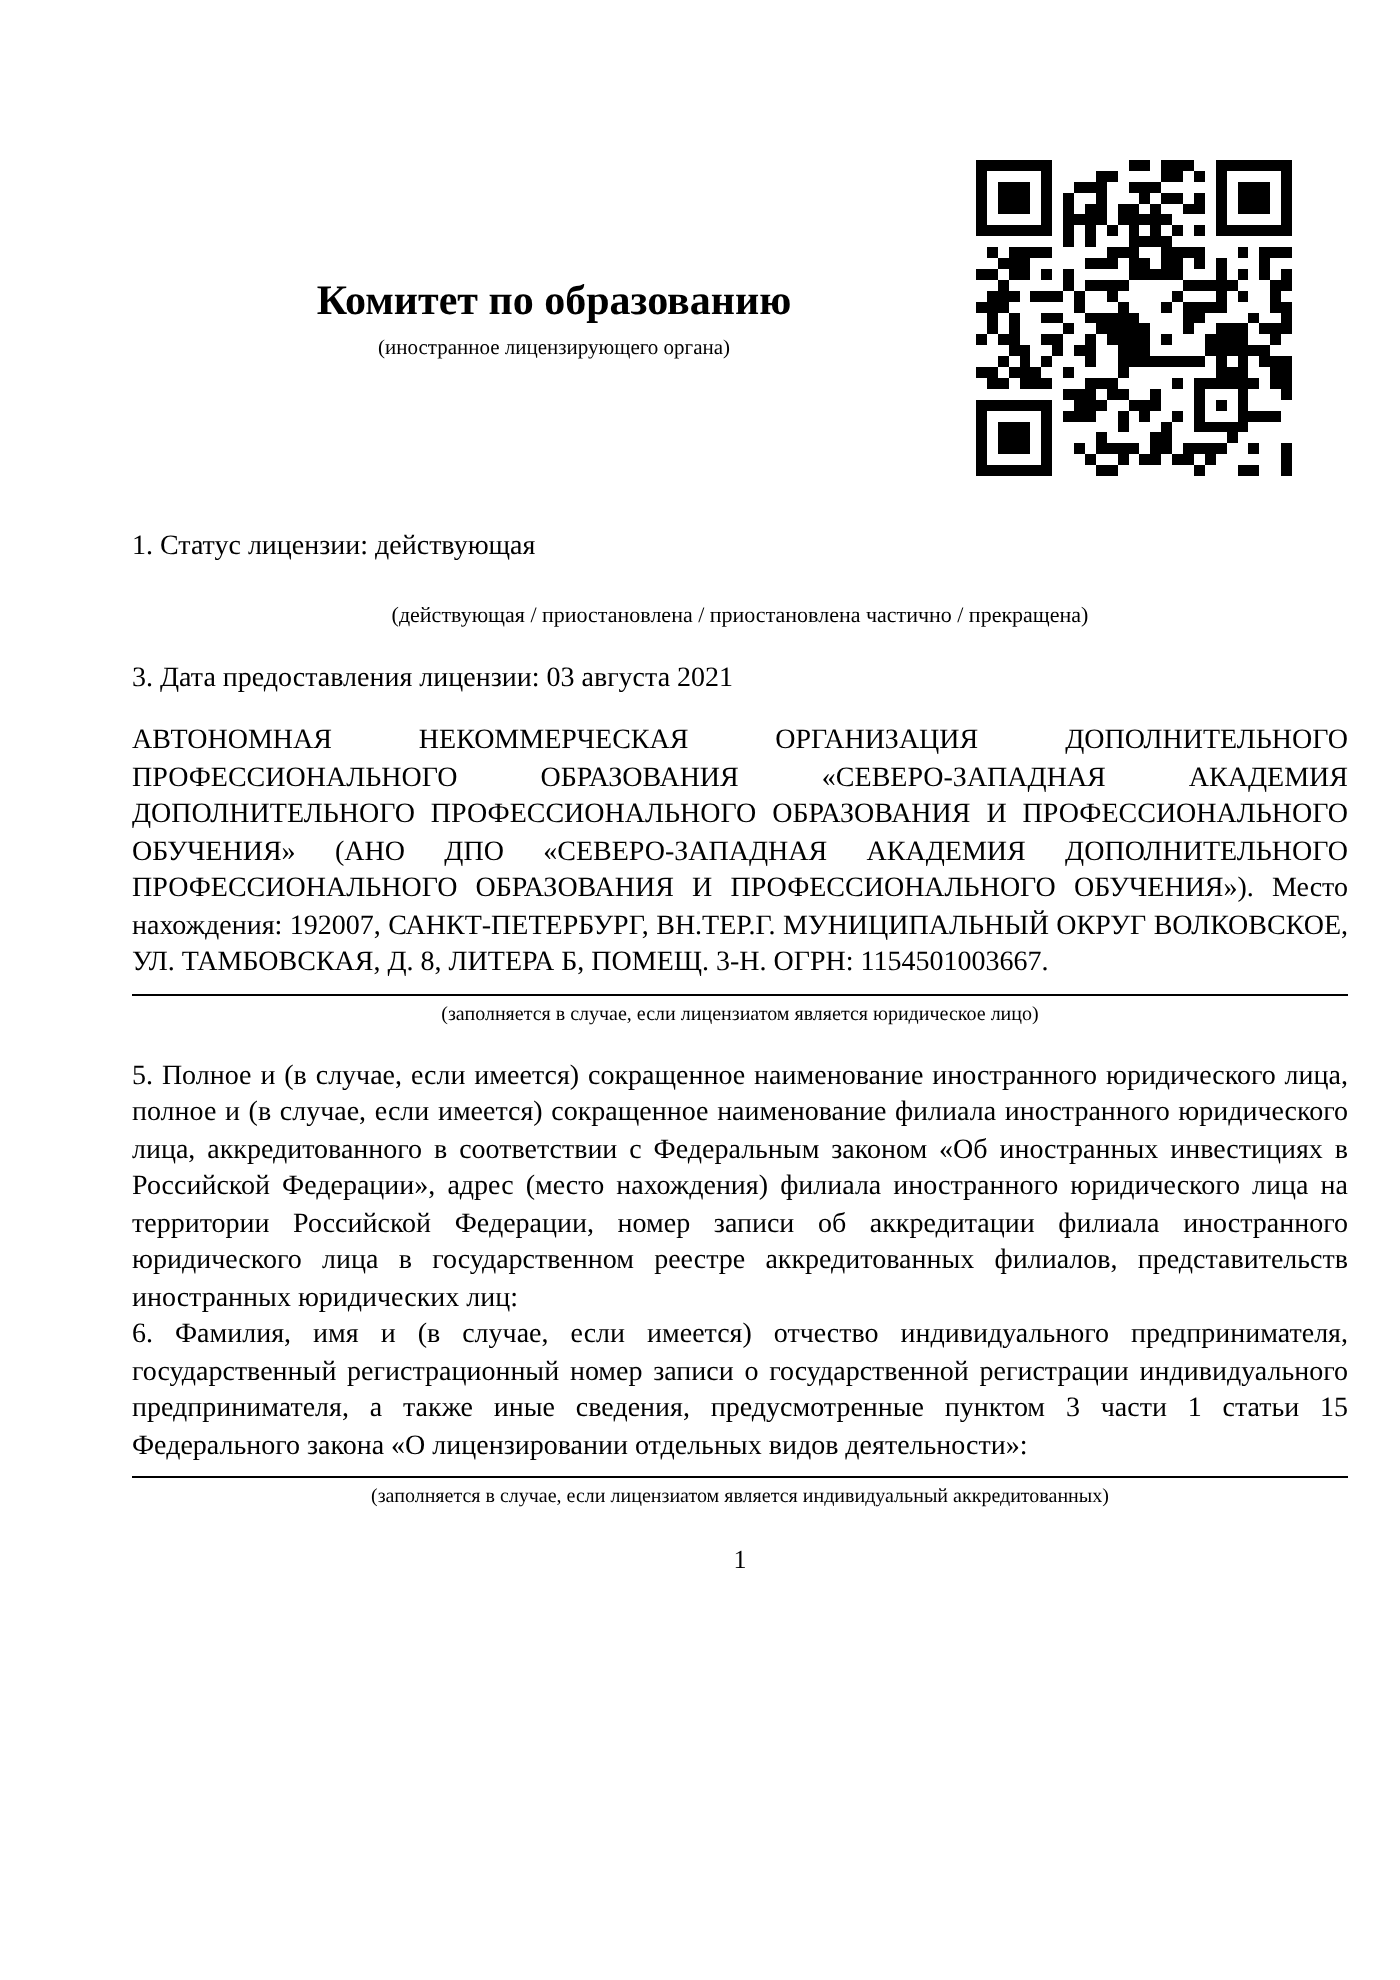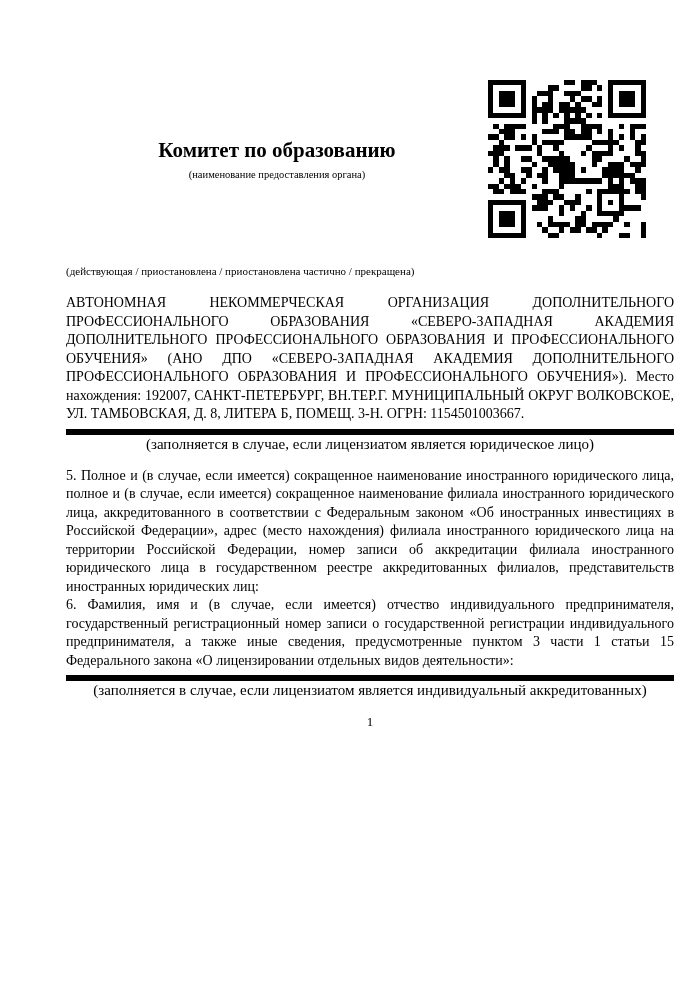--- a/index.html
+++ b/index.html
@@ -52,50 +52,51 @@
   .content {
     margin: 27px 26px 0 66px;
     font-size: 14px;
     line-height: 18.5px;
   }
   .item { margin: 0 0 13px 0; }
   .item.tight { margin-bottom: 3px; }
   .hint-line {
     font-size: 11px;
     line-height: 13px;
-    margin: 6px 0 16px 0;
+    text-align: center;
+    margin: 18px 0 16px 0;
   }
   .para {
     text-align: justify;
     margin: 0;
   }
   .rule-hint {
-    border-top: 6px solid #000000;
+    border-top: 1px solid #000000;
     margin: 5px 0 16px 0;
     padding-top: 3px;
-    font-size: 15px;
+    font-size: 10px;
     line-height: 13px;
     text-align: center;
   }
   .footer {
     margin: 9px 26px 0 66px;
     text-align: center;
     font-size: 13px;
     line-height: 18px;
   }
 </style>
 </head>
 <body>
 
 <div class="page">
 
   <div class="header">
     <div class="header-left">
       <div class="org-name">Комитет по образованию</div>
-      <div class="org-hint">(наименование предоставления органа)</div>
+      <div class="org-hint">(иностранное лицензирующего органа)</div>
     </div>
     <svg class="qr" id="qr-svg" viewBox="0 0 29 29" shape-rendering="crispEdges">
         <rect x="0" y="0" width="1" height="1" fill="#000"></rect>
         <rect x="1" y="0" width="1" height="1" fill="#000"></rect>
         <rect x="2" y="0" width="1" height="1" fill="#000"></rect>
         <rect x="3" y="0" width="1" height="1" fill="#000"></rect>
         <rect x="4" y="0" width="1" height="1" fill="#000"></rect>
         <rect x="5" y="0" width="1" height="1" fill="#000"></rect>
         <rect x="6" y="0" width="1" height="1" fill="#000"></rect>
         <rect x="14" y="0" width="1" height="1" fill="#000"></rect>
@@ -493,23 +494,25 @@
         <rect x="20" y="28" width="1" height="1" fill="#000"></rect>
         <rect x="24" y="28" width="1" height="1" fill="#000"></rect>
         <rect x="25" y="28" width="1" height="1" fill="#000"></rect>
         <rect x="28" y="28" width="1" height="1" fill="#000"></rect>
       </svg>
   </div>
 
 
   <div class="content">
 
+    <p class="item tight">1. Статус лицензии: действующая</p>
     <p class="hint-line">(действующая / приостановлена / приостановлена частично / прекращена)</p>
 
 
+    <p class="item">3. Дата предоставления лицензии: 03 августа 2021</p>
 
     <p class="para">АВТОНОМНАЯ НЕКОММЕРЧЕСКАЯ ОРГАНИЗАЦИЯ ДОПОЛНИТЕЛЬНОГО ПРОФЕССИОНАЛЬНОГО ОБРАЗОВАНИЯ «СЕВЕРО-ЗАПАДНАЯ АКАДЕМИЯ ДОПОЛНИТЕЛЬНОГО ПРОФЕССИОНАЛЬНОГО ОБРАЗОВАНИЯ И ПРОФЕССИОНАЛЬНОГО ОБУЧЕНИЯ» (АНО ДПО «СЕВЕРО-ЗАПАДНАЯ АКАДЕМИЯ ДОПОЛНИТЕЛЬНОГО ПРОФЕССИОНАЛЬНОГО ОБРАЗОВАНИЯ И ПРОФЕССИОНАЛЬНОГО ОБУЧЕНИЯ»). Место нахождения: 192007, САНКТ-ПЕТЕРБУРГ, ВН.ТЕР.Г. МУНИЦИПАЛЬНЫЙ ОКРУГ ВОЛКОВСКОЕ, УЛ. ТАМБОВСКАЯ, Д. 8, ЛИТЕРА Б, ПОМЕЩ. 3-Н. ОГРН: 1154501003667.</p>
     <div class="rule-hint">
       <span>(заполняется в случае, если лицензиатом является юридическое лицо)</span>
     </div>
 
     <p class="para">5. Полное и (в случае, если имеется) сокращенное наименование иностранного юридического лица, полное и (в случае, если имеется) сокращенное наименование филиала иностранного юридического лица, аккредитованного в соответствии с Федеральным законом «Об иностранных инвестициях в Российской Федерации», адрес (место нахождения) филиала иностранного юридического лица на территории Российской Федерации, номер записи об аккредитации филиала иностранного юридического лица в государственном реестре аккредитованных филиалов, представительств иностранных юридических лиц:</p>
 
     <p class="para">6. Фамилия, имя и (в случае, если имеется) отчество индивидуального предпринимателя, государственный регистрационный номер записи о государственной регистрации индивидуального предпринимателя, а также иные сведения, предусмотренные пунктом 3 части 1 статьи 15 Федерального закона «О лицензировании отдельных видов деятельности»:</p>
     <div class="rule-hint">

